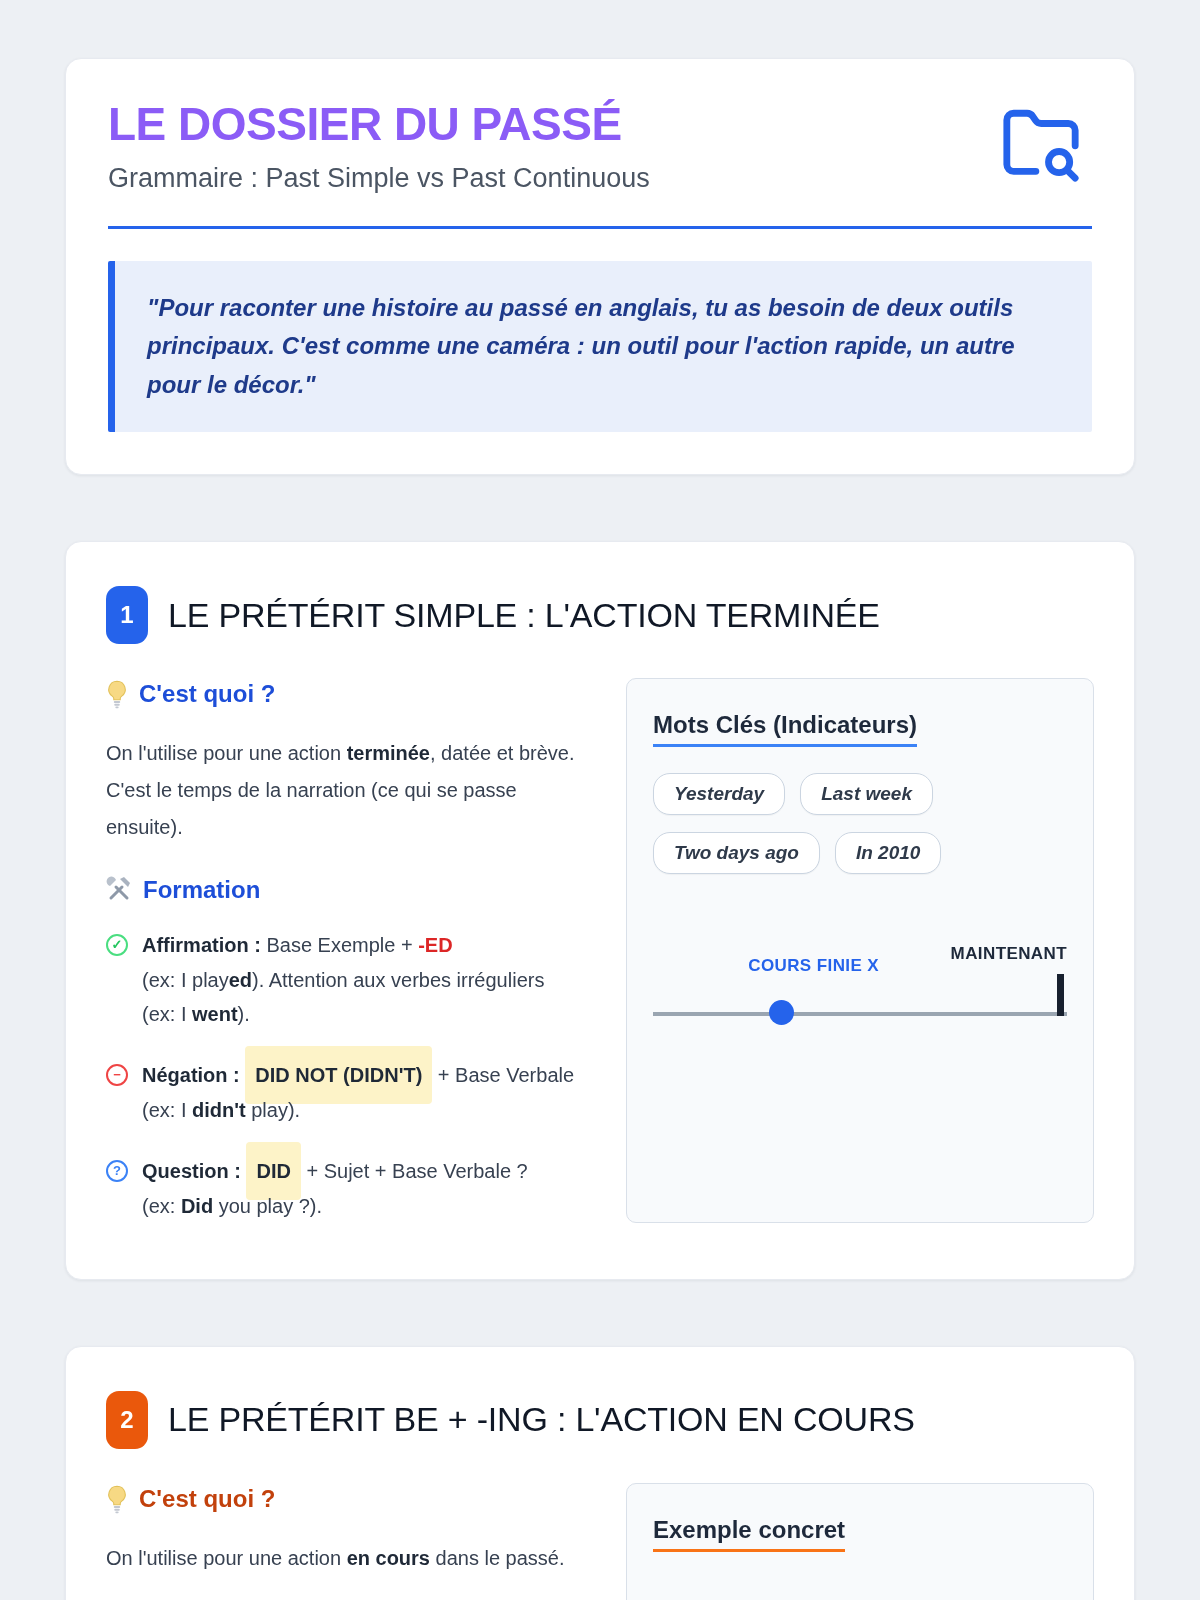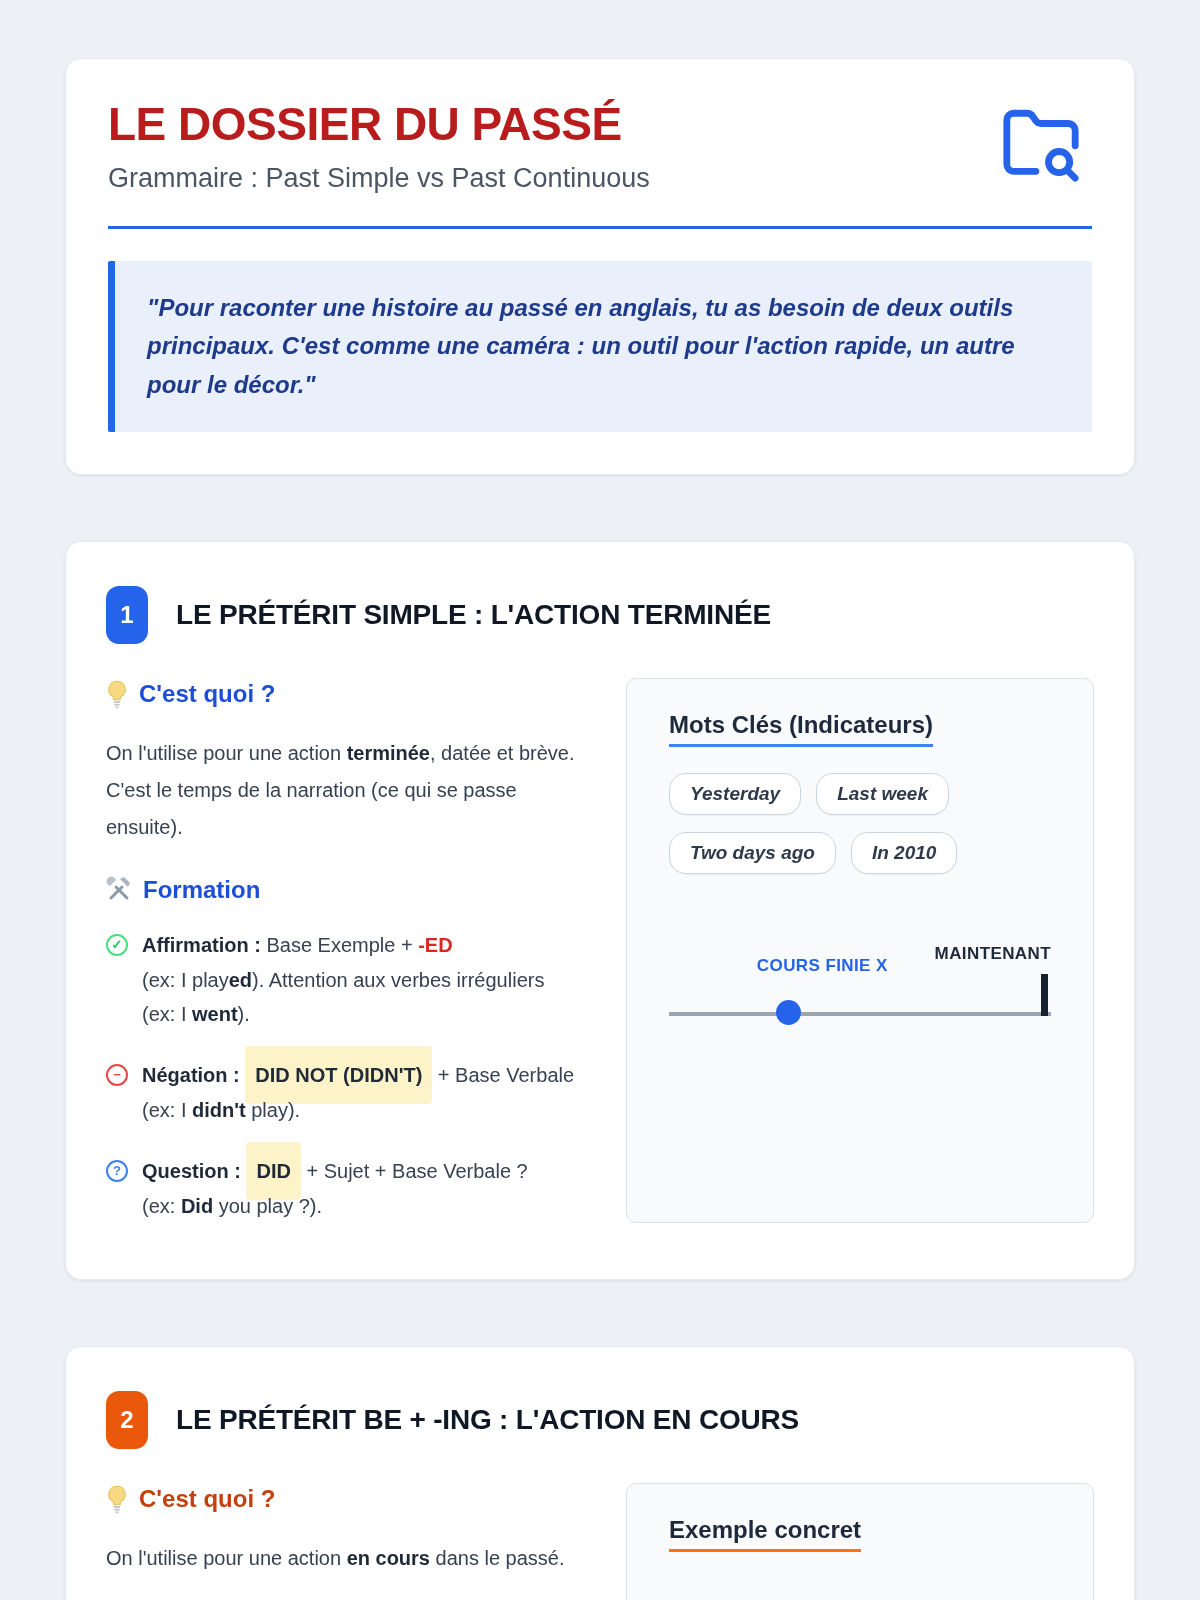--- a/index.html
+++ b/index.html
@@ -15,21 +15,21 @@
   .card {
     background:#ffffff;
     border:1px solid #e7eaf0;
     border-radius:16px;
     box-shadow:0 1px 3px rgba(16,24,40,.07);
   }
   .header-card { padding:38px 42px 42px; margin-bottom:66px; }
   .h-row { display:flex; justify-content:space-between; align-items:flex-start; }
   h1 {
     margin:0; font-size:46px; font-weight:800; letter-spacing:-0.5px;
-    color:#b91c1c;
+    color:#8b5cf6;
   }
   .subtitle { margin:12px 0 0; font-size:27px; color:#4b5563; }
   .folder-ico { margin:6px 10px 0 0; }
   .divider { border:none; border-top:3px solid #2563eb; margin:32px 0 0; }
   blockquote {
     margin:32px 0 0;
     background:#e9effb;
     border-left:7px solid #2563eb;
     padding:28px 32px;
     font-size:24px; font-weight:700; font-style:italic;
@@ -40,21 +40,21 @@
   .section-card { padding:44px 40px 56px; margin-bottom:66px; }
   .sec-head { display:flex; align-items:center; gap:20px; margin-bottom:34px; }
   .badge {
     flex:0 0 auto; min-width:42px; height:58px; padding:0 10px;
     border-radius:13px; display:flex; align-items:center; justify-content:center;
     color:#fff; font-size:24px; font-weight:700;
   }
   .badge.blue { background:#2563eb; }
   .badge.orange { background:#ea580c; }
   h2 {
-    margin:8px; font-size:28px; font-weight:700; color:#101826;
+    margin:0; font-size:34px; font-weight:400; color:#101826;
     letter-spacing:-0.2px; white-space:nowrap;
   }
 
   .cols { display:grid; grid-template-columns:1fr 468px; column-gap:48px; align-items:stretch; }
 
   .subhead { display:flex; gap:11px; font-size:24px; font-weight:700; margin:2px 0 20px; }
   .subhead.blue { color:#1d4ed8; }
   .subhead.orange { color:#c2410c; }
 
   .desc { font-size:20px; line-height:1.85; color:#374151; margin:0 0 30px; }
@@ -69,21 +69,21 @@
   }
   .ic-check { border-color:#4ade80; color:#22c55e; }
   .ic-minus { border-color:#ef4444; color:#ef4444; }
   .ic-q     { border-color:#3b82f6; color:#3b82f6; }
   .chip { background:#fdf3c8; padding:18px 10px; border-radius:4px; font-weight:700; color:#1f2937; }
   .red  { color:#dc2626; font-weight:700; }
   .ex   { display:block; }
 
   .info-box {
     border:1.5px solid #d9e0e9; background:#f8fafc; border-radius:10px;
-    padding:32px 42px;
+    padding:32px 26px;
   }
   .box-title {
     display:inline-block; margin:0 0 26px; font-size:24px; font-weight:800;
     color:#1e293b; padding-bottom:5px; border-bottom:3px solid;
   }
   .u-blue   { border-bottom-color:#3b82f6; }
   .u-orange { border-bottom-color:#f97316; }
 
   .tags { display:flex; flex-wrap:wrap; gap:15px; row-gap:17px; }
   .tag {

